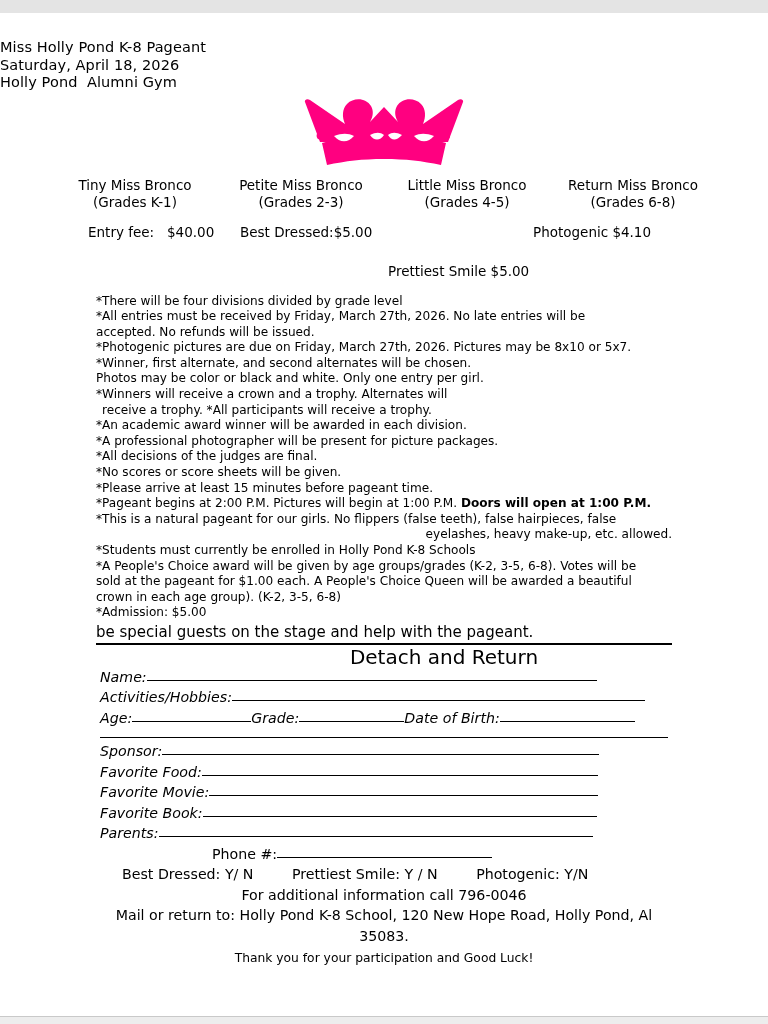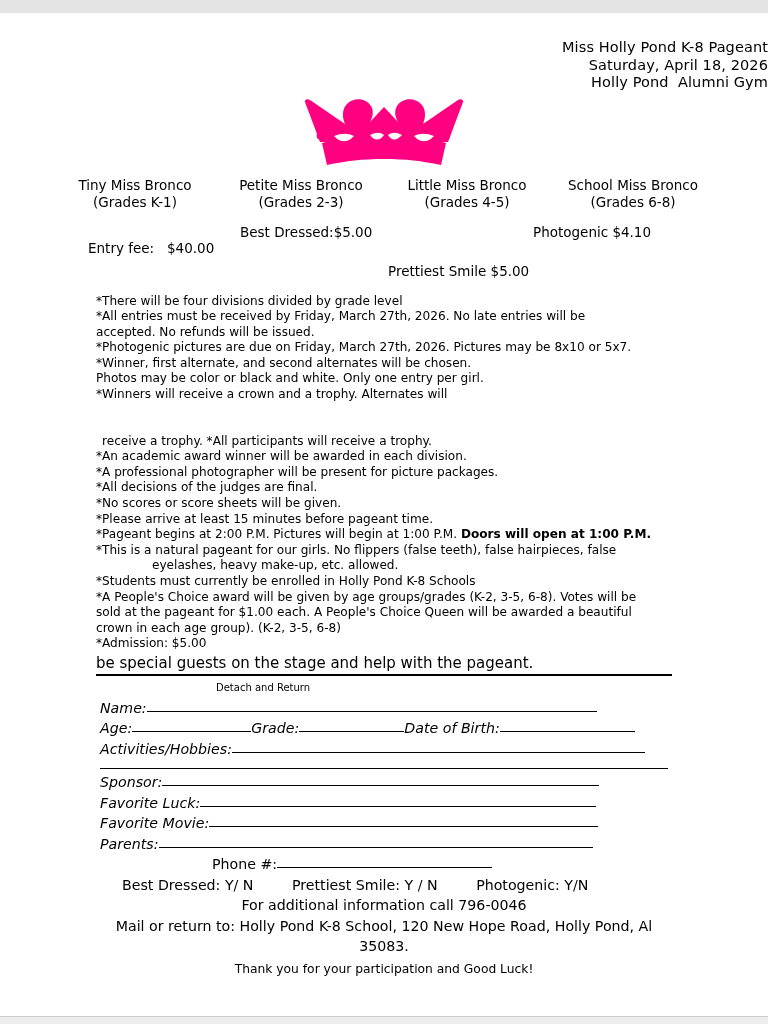--- a/index.html
+++ b/index.html
@@ -33,21 +33,21 @@
   .page {
     position: absolute;
     top: 13px; left: 0;
     width: 768px;
     height: 1004px;
     background: #ffffff;
   }
 
   
   .header {
-    text-align: right;
+    text-align: left;
     padding-top: 26px;
     font-size: 14.5px;
     line-height: 17.5px;
     letter-spacing: 0.1px;
   }
   .header .line { white-space: pre; }
 
   
   .crown-wrap {
     text-align: center;
@@ -71,50 +71,50 @@
 
   
   .fees {
     display: flex;
     margin: 13px 88px 0 88px;
     font-size: 13.5px;
     line-height: 17px;
     white-space: pre;
   }
   .fees .fee { flex: 1 1 0; text-align: left; }
-  .fees .fee:nth-child(1) { flex: 0 0 152px; margin-top: 16px; }
+  .fees .fee:nth-child(1) { flex: 0 0 152px; }
   .fees .fee:nth-child(2) { flex: 0 0 148px; }
   .fees .fee:nth-child(3) { flex: 0 0 145px; margin-top: 39px; }
 
   
   .rules {
     margin: 14px 96px 0 96px;
     font-size: 12.1px;
     line-height: 15.6px;
     text-align: left;
   }
   .rules p { margin: 0; }
-  .rules .indent { padding-left: 56px; }
-  .rules .hang { padding-left: 6px; margin-top: 31px; }
+  .rules .indent { padding-left: 56px; text-align: right; }
+  .rules .hang { padding-left: 6px; }
   .rules b { font-weight: bold; }
 
   .rules .big {
     font-size: 15px;
     line-height: 19px;
     margin-top: 2px;
   }
 
   
   .thick-rule {
     margin: 1px 96px 0 96px;
     border-top: 2.4px solid #000;
   }
   .detach {
-    text-align: left;
-    font-size: 10px;
+    text-align: center;
+    font-size: 20px;
     line-height: 20px;
     margin: 2px 96px 0 96px;
     padding-left: 120px;
   }
 
   
   .form {
     margin: 0px 100px 0 100px;
     font-size: 14.2px;
     line-height: 20.5px;
@@ -226,21 +226,21 @@
     </div>
     <div class="division">
       <span>Petite Miss Bronco</span>
       <span class="sub">(Grades 2-3)</span>
     </div>
     <div class="division">
       <span>Little Miss Bronco</span>
       <span class="sub">(Grades 4-5)</span>
     </div>
     <div class="division">
-      <span>School Miss Bronco</span>
+      <span>Return Miss Bronco</span>
       <span class="sub">(Grades 6-8)</span>
     </div>
   </div>
 
   <div class="fees">
     <span class="fee">Entry fee:   $40.00</span>
     <span class="fee">Best Dressed:$5.00</span>
     <span class="fee">Prettiest Smile $5.00</span>
     <span class="fee">Photogenic $4.10</span>
   </div>
@@ -274,41 +274,44 @@
 
   <div class="detach">Detach and Return</div>
 
   <div class="form">
 
     <div class="row">
       <span>Name:</span><span class="dots" style="width:450px"></span>
     </div>
 
     <div class="row">
+      <span>Activities/Hobbies:</span><span class="dots" style="width:413px"></span>
+    </div>
+
+    <div class="row">
       <span>Age:</span><span class="dots" style="width:119px"></span><span>Grade:</span><span class="dots" style="width:105px"></span><span>Date of Birth:</span><span class="dots" style="width:135px"></span>
     </div>
 
-    <div class="row">
-      <span>Activities/Hobbies:</span><span class="dots" style="width:413px"></span>
-    </div>
-
     <div class="blank-rule"></div>
 
     <div class="row">
       <span>Sponsor:</span><span class="dots" style="width:437px"></span>
     </div>
 
     <div class="row">
-      <span>Favorite Luck:</span><span class="dots" style="width:396px"></span>
+      <span>Favorite Food:</span><span class="dots" style="width:396px"></span>
     </div>
 
     <div class="row">
       <span>Favorite Movie:</span><span class="dots" style="width:389px"></span>
     </div>
 
+    <div class="row">
+      <span>Favorite Book:</span><span class="dots" style="width:394px"></span>
+    </div>
 
     <div class="row">
       <span>Parents:</span><span class="dots" style="width:434px"></span>
     </div>
   </div>
 
   <div class="center-rows">
     <div class="r-phone">
       <span>Phone #:</span><span class="dots" style="width:215px"></span>
     </div>

